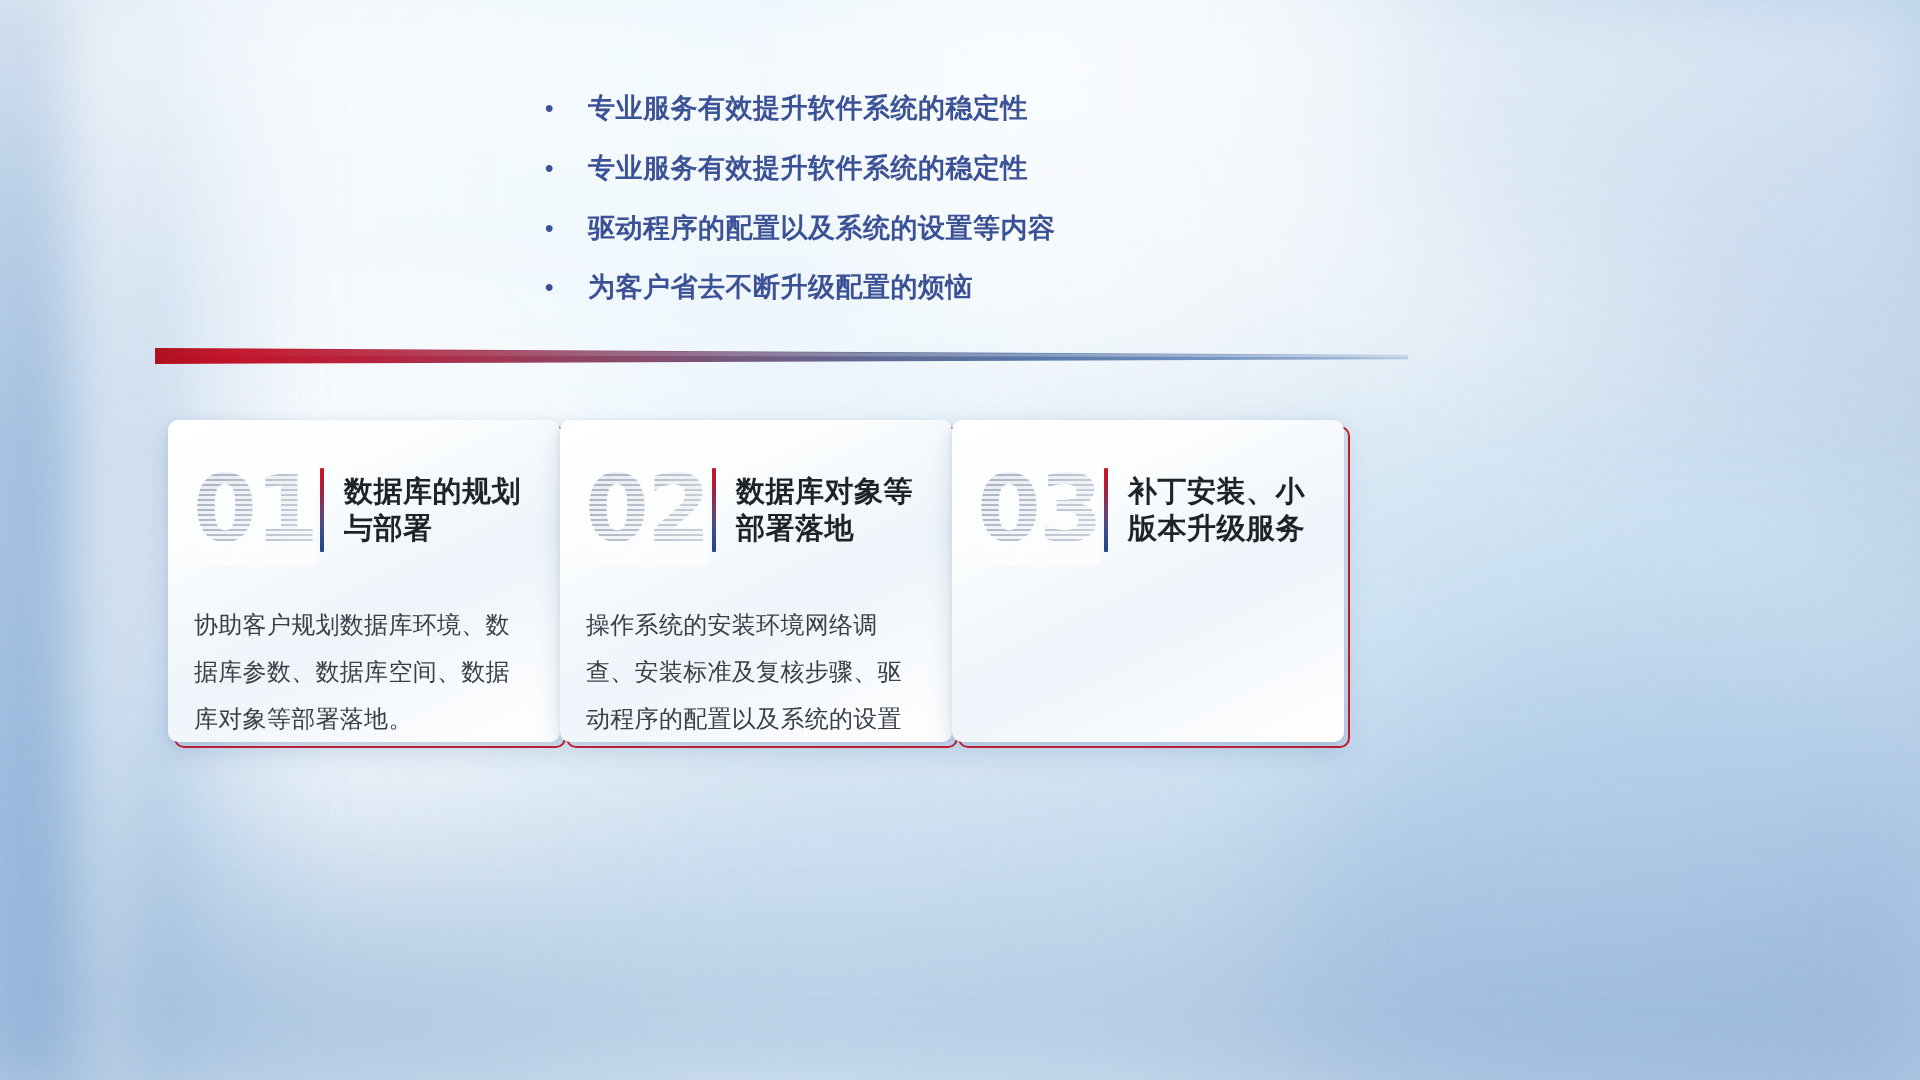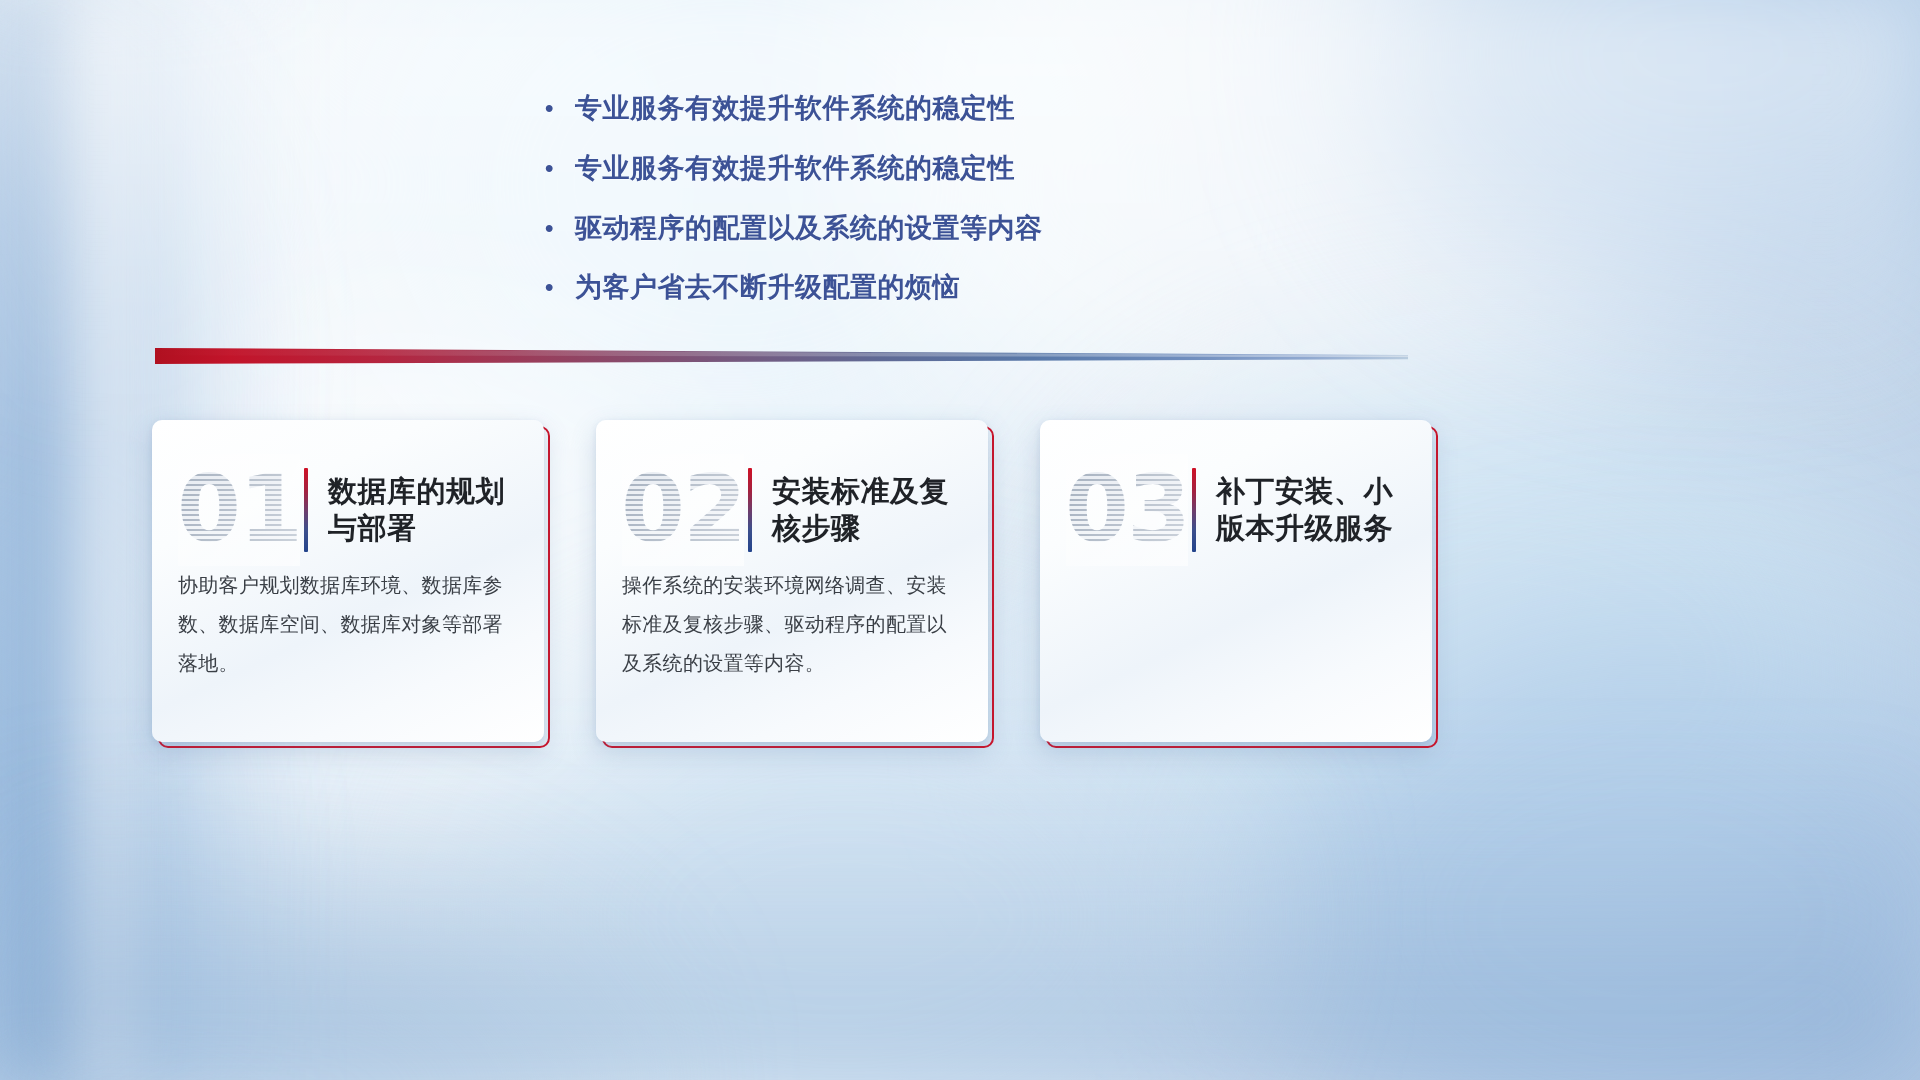--- a/index.html
+++ b/index.html
@@ -62,21 +62,21 @@
     font-size:27px;
     font-weight:700;
     letter-spacing:.5px;
     line-height:1.25;
     text-shadow:0 1px 1px rgba(255,255,255,.5);
   }
   .bullet .dot{
     width:30px; flex:0 0 30px; text-align:left;
     font-size:24px; line-height:1.3; color:#3c5296;
   }
-  .bullet .btxt{ flex:1 1 auto; }
+  .bullet .btxt{ flex:1 1 auto;margin-left:13px; }
 
   
   #divider{
     position:absolute; left:155px; top:348px; width:1253px; height:16px;
   }
   #divider .wedge{
     position:absolute; left:0; top:0; width:100%; height:100%;
     background:linear-gradient(90deg,
       #b01020 0%, #c2142a 6%, #b5253f 18%, #95415f 32%,
       #78577c 45%, #5f6a95 58%, #5878a8 70%, #6f8dbd 82%,
@@ -85,22 +85,22 @@
   }
   #divider .wedge-hi{
     position:absolute; left:0; top:0; width:100%; height:100%;
     background:linear-gradient(90deg,rgba(255,255,255,.0),rgba(255,255,255,.5) 60%,rgba(255,255,255,.75));
     clip-path:polygon(0 4%, 100% 47%, 100% 57%, 0 46%);
     opacity:.5;
   }
 
   
   #cards{
-    position:absolute; left:152px; top:420px;
-    display:flex; gap:52px;
+    position:absolute; left:168px; top:420px;
+    display:flex; 
   }
   .card-wrap{ position:relative; width:392px; height:322px; }
   .card-outline{
     position:absolute; left:6px; top:6px; right:-6px; bottom:-6px;
     border:2px solid #cf1126;
     border-radius:10px;
   }
   .card{
     position:absolute; inset:0;
     border-radius:10px;
@@ -147,21 +147,22 @@
   }
   .card-title{
     flex:1 1 auto;
     font-size:29px;
     font-weight:700;
     color:#1f2227;
     line-height:1.28;
     letter-spacing:.5px;
   }
   .card-body{
-    font-size:20px;
+    margin-top:36px;
+    font-size:24px;
     color:#3a3f46;
     line-height:1.95;
     letter-spacing:.3px;
   }
 </style>
 </head>
 <body>
 
 <div id="bg">
   <div class="bg-base"></div>
@@ -225,21 +226,21 @@
 
   <div class="card-wrap">
     <div class="card-outline"></div>
     <div class="card">
       <div class="card-head">
         <div class="numeral">
           <span class="num-text">02</span>
           <span class="num-tint"></span>
         </div>
         <div class="vdivider"></div>
-        <div class="card-title">安装标准及复核步骤</div>
+        <div class="card-title">数据库对象等部署落地</div>
       </div>
       <div class="card-body">操作系统的安装环境网络调查、安装标准及复核步骤、驱动程序的配置以及系统的设置等内容。</div>
     </div>
   </div>
 
   <div class="card-wrap">
     <div class="card-outline"></div>
     <div class="card">
       <div class="card-head">
         <div class="numeral">

